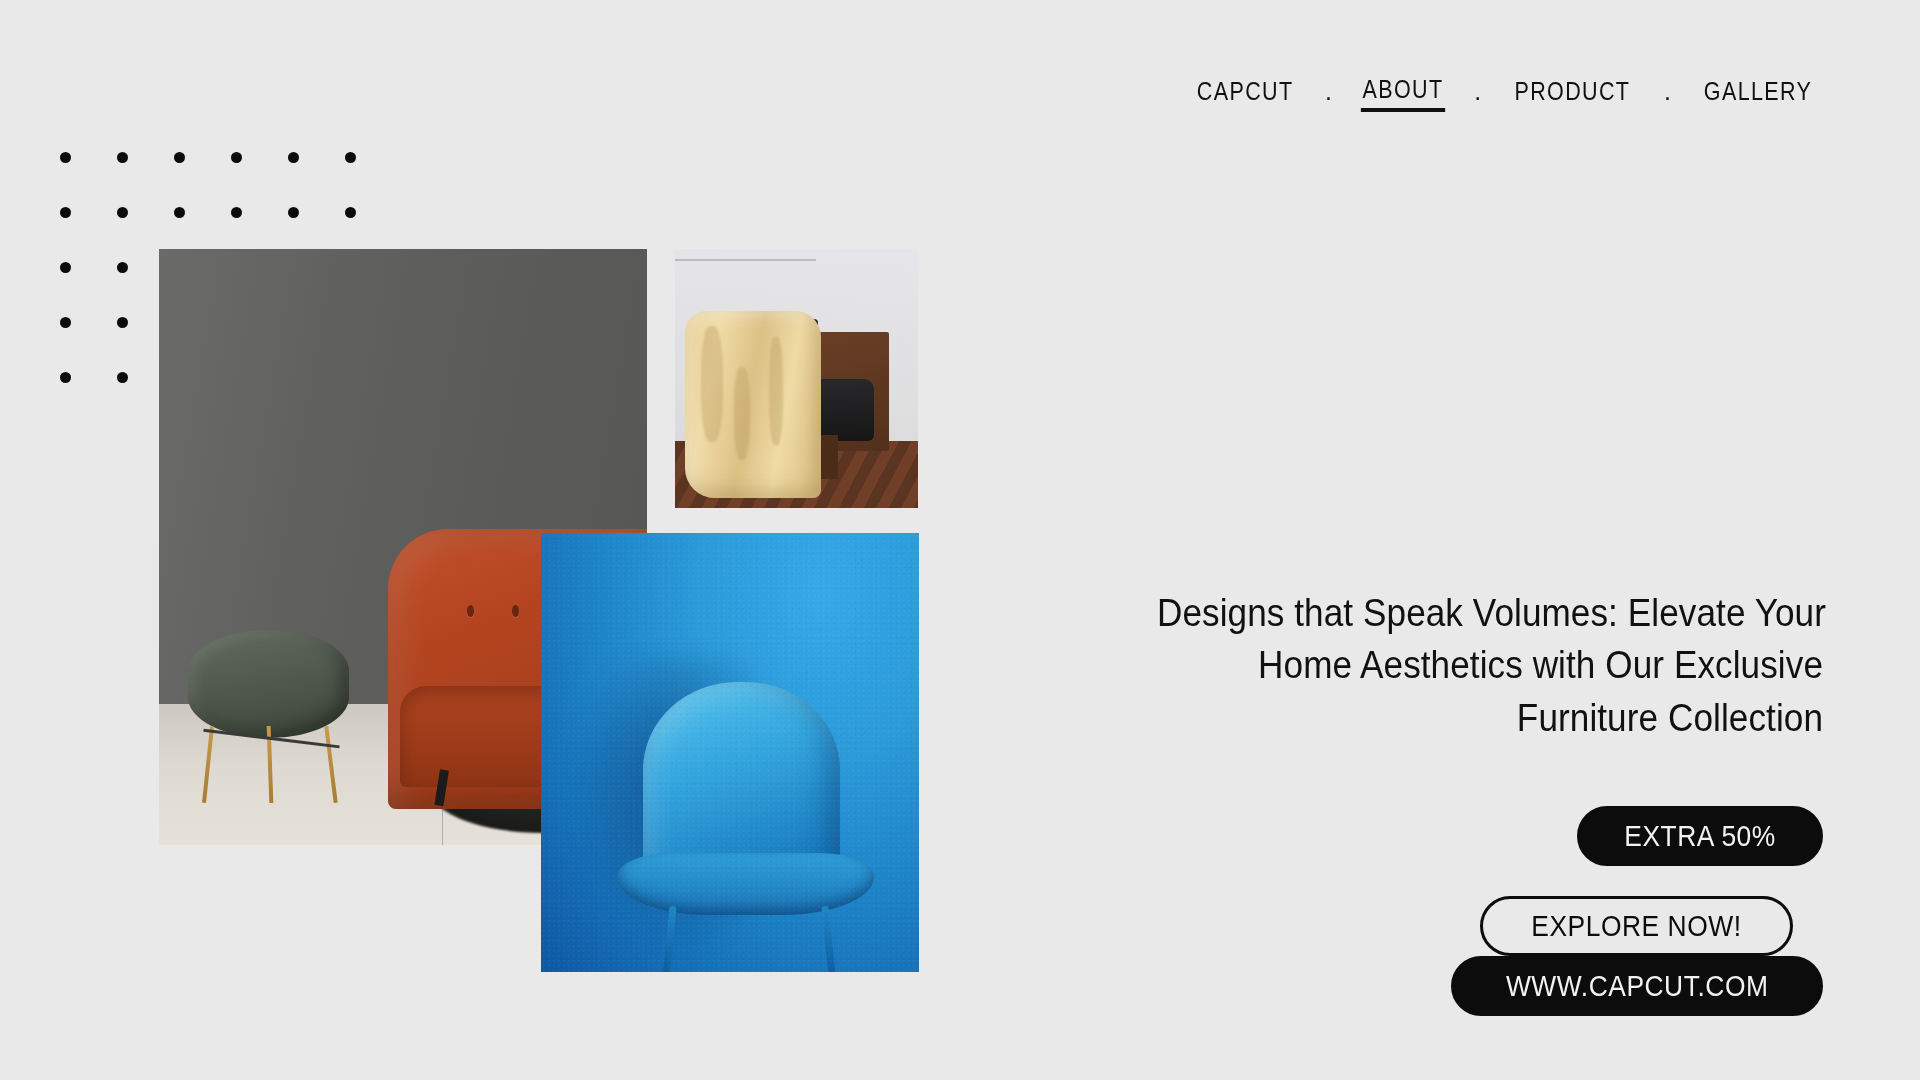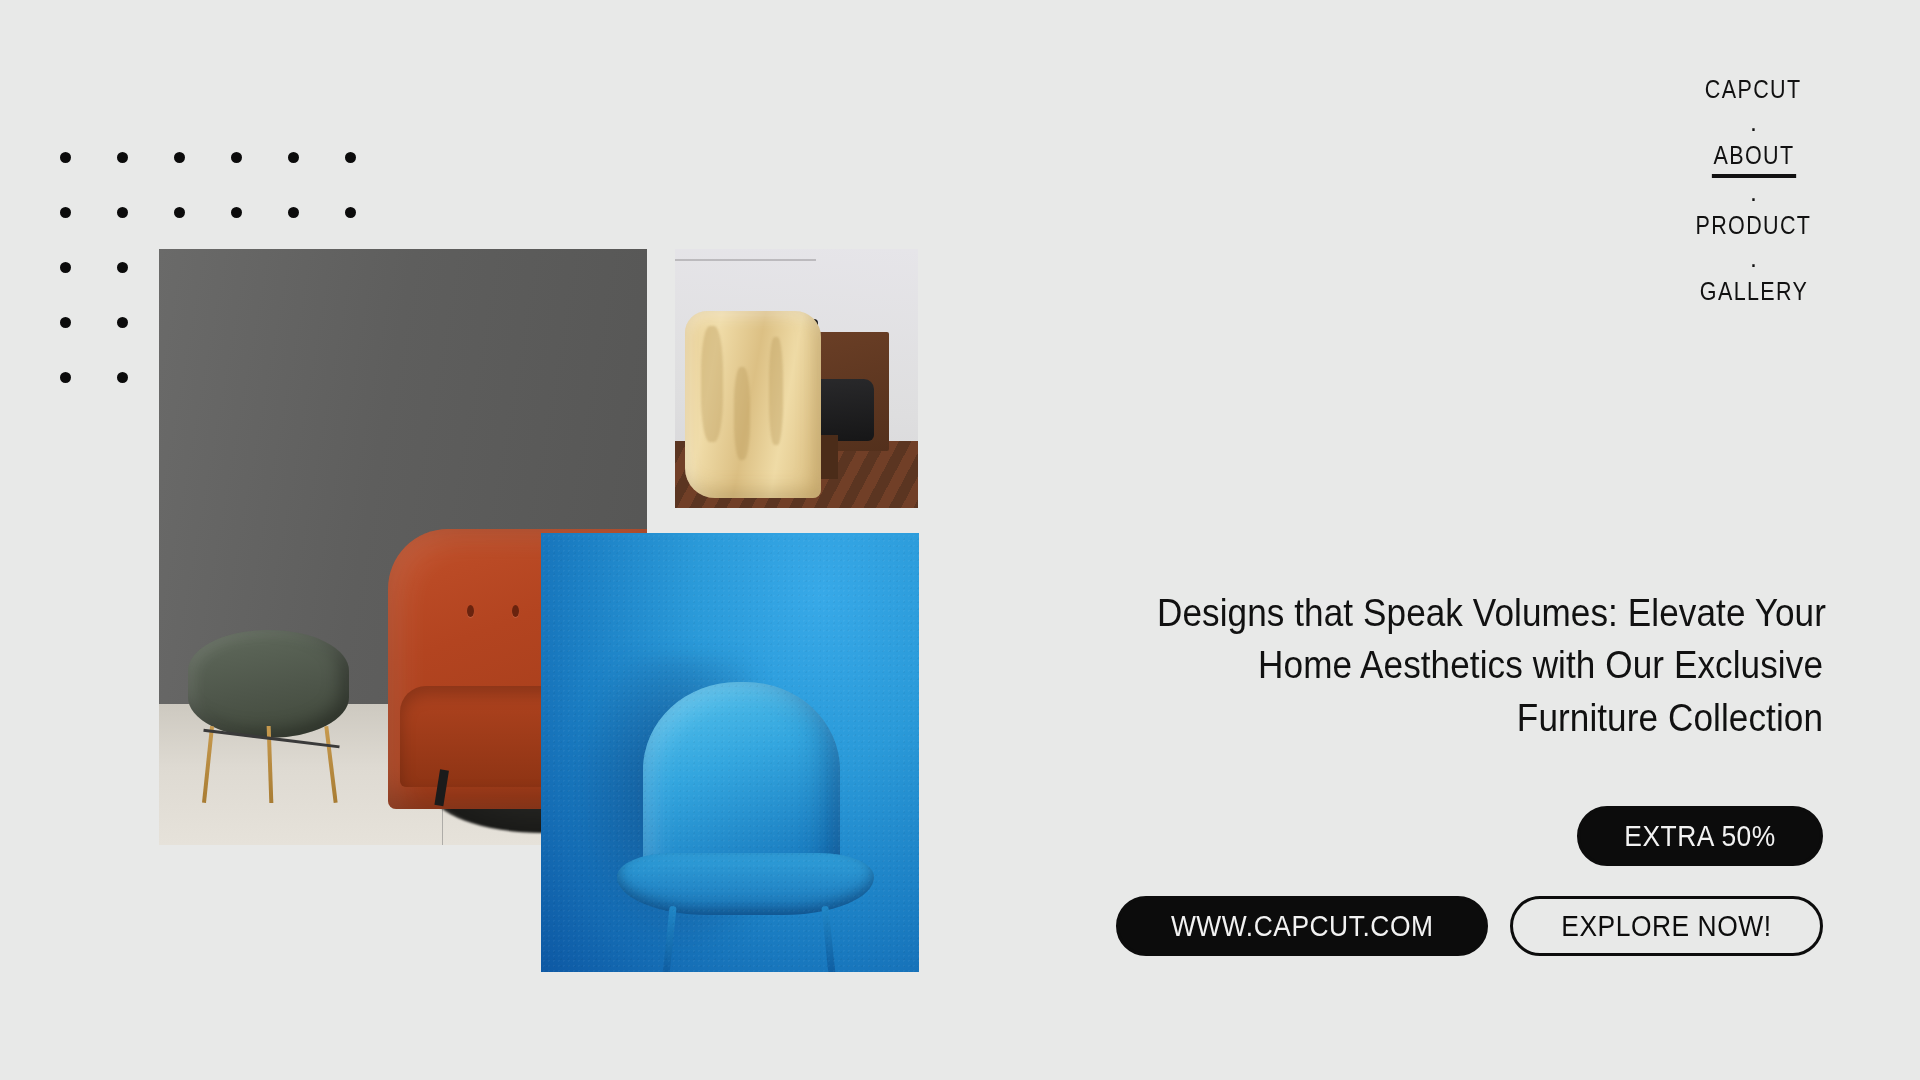--- a/index.html
+++ b/index.html
@@ -323,23 +323,22 @@
   }
 
   
   .nav {
     position: absolute;
     right: 0;
     top: 77px;
     display: flex;
     align-items: center;
     justify-content: flex-end;
-    gap: 2px;
+    gap: 8px;
     white-space: nowrap;
-    flex-direction: column;
   }
   .nav-item {
     font-family: "Liberation Sans Narrow", "Liberation Sans", sans-serif;
     font-size: 25px;
     letter-spacing: 1.6px;
     color: #111111;
     text-transform: uppercase;
     line-height: 1;
     padding: 0 2px 6px 2px;
     transform: scaleX(.86);
@@ -394,21 +393,21 @@
   }
   .subtext span { display: block; white-space: nowrap; }
 
   
   .btn-row {
     position: absolute;
     right: 0;
     display: flex;
     justify-content: flex-end;
     align-items: center;
-    gap: 22px;
+    flex-direction: column;
   }
   .btn-row-1 { top: 806px; }
   .btn-row-2 { top: 896px; }
 
   .btn {
     display: inline-flex;
     align-items: center;
     justify-content: center;
     height: 60px;
     padding: 0 34px;
@@ -535,22 +534,22 @@
       <span>Furniture Collection</span>
     </p>
 
     <div class="btn-row btn-row-1">
       <div class="btn btn-filled">
         <span>EXTRA 50%</span>
       </div>
     </div>
 
     <div class="btn-row btn-row-2">
+      <div class="btn btn-outline">
+        <span>EXPLORE NOW!</span>
+      </div>
       <div class="btn btn-filled">
         <span>WWW.CAPCUT.COM</span>
       </div>
-      <div class="btn btn-outline">
-        <span>EXPLORE NOW!</span>
-      </div>
     </div>
 
   </div>
 </div>
 
 </body></html>

